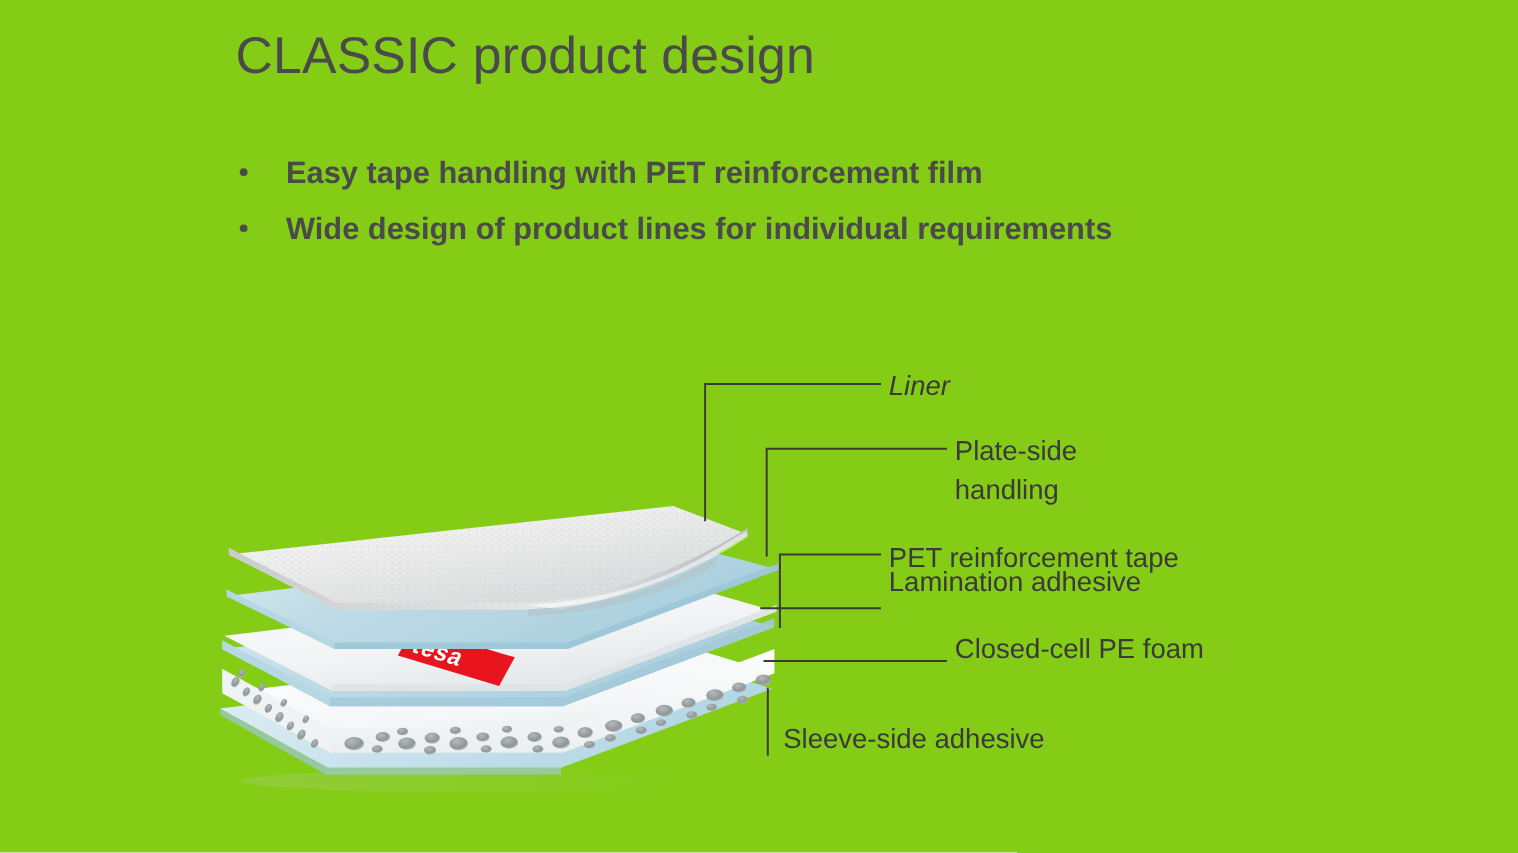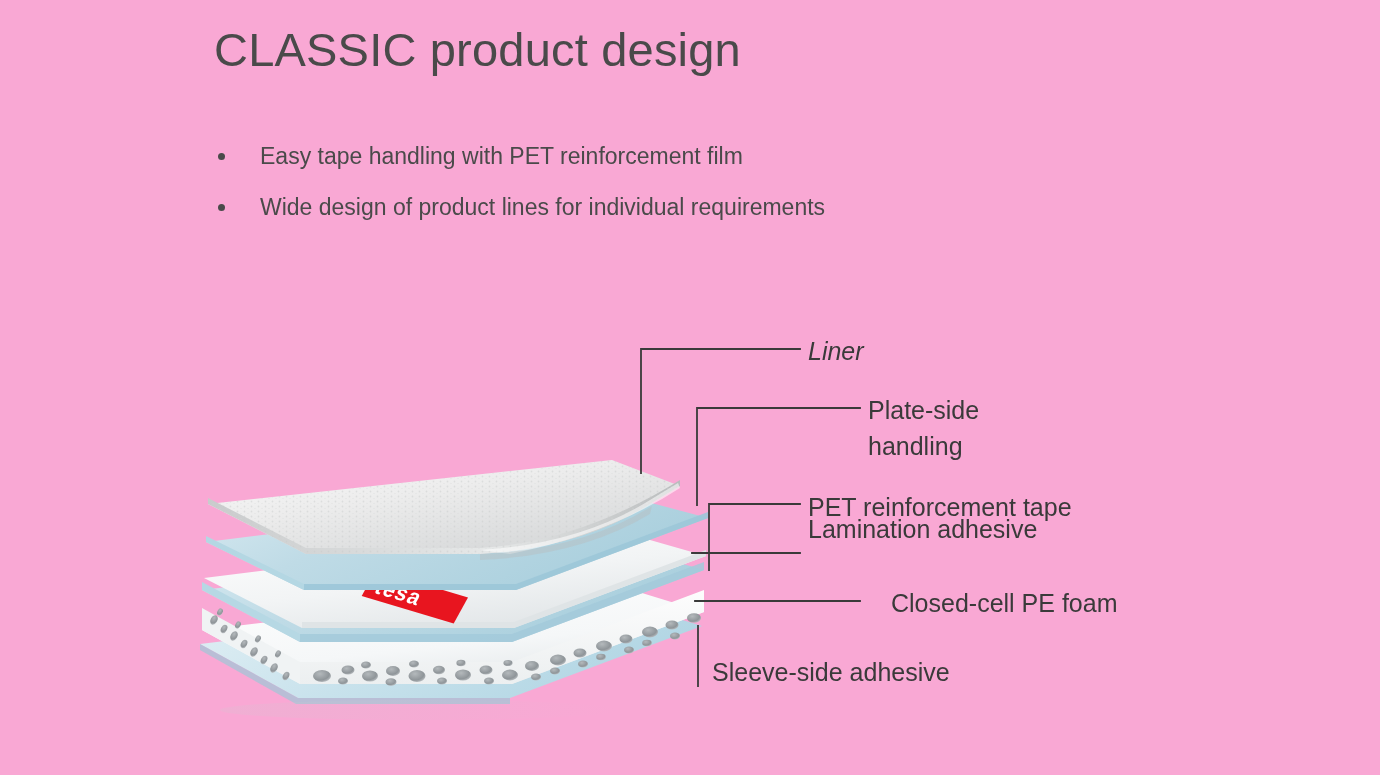--- a/index.html
+++ b/index.html
@@ -9,21 +9,21 @@
     background: #ffffff;
   }
   body {
     font-family: "Liberation Sans", sans-serif;
     -webkit-font-smoothing: antialiased;
   }
   #slide {
     position: relative;
     width: 1380px;
     height: 775px;
-    background: #f9a8d4;
+    background: #84cc16;
     overflow: hidden;
   }
 
   
   #title {
     position: absolute;
     left: 214px;
     top: 22px;
     font-size: 47px;
     font-weight: 400;
@@ -50,22 +50,22 @@
     top: 22px;
     width: 7px;
     height: 7px;
     border-radius: 50%;
     background: #4a4a4a;
   }
   .bullet-text {
     position: absolute;
     left: 46px;
     top: 0;
-    font-size: 23px;
-    font-weight: 400;
+    font-size: 28px;
+    font-weight: 700;
     color: #4a4a4a;
     white-space: nowrap;
   }
 
   
   #diagram {
     position: absolute;
     left: 0;
     top: 0;
     width: 1380px;
@@ -85,21 +85,21 @@
     font-size: 25px;
     font-weight: 400;
     color: #3a3a3a;
     white-space: pre;
     line-height: 36px;
   }
   #label-liner        { left: 808px; top: 333px; font-style: italic; }
   #label-plate        { left: 868px; top: 392px; }
   #label-pet          { left: 808px; top: 489px; }
   #label-lamination   { left: 808px; top: 511px; }
-  #label-foam         { left: 868px; top: 585px; margin-left: 23px; }
+  #label-foam         { left: 868px; top: 572px; }
   #label-sleeve       { left: 712px; top: 654px; }
 </style>
 </head>
 <body>
 
 <div id="slide">
 
   <div id="title">CLASSIC product design</div>
 
   <div id="bullets">

